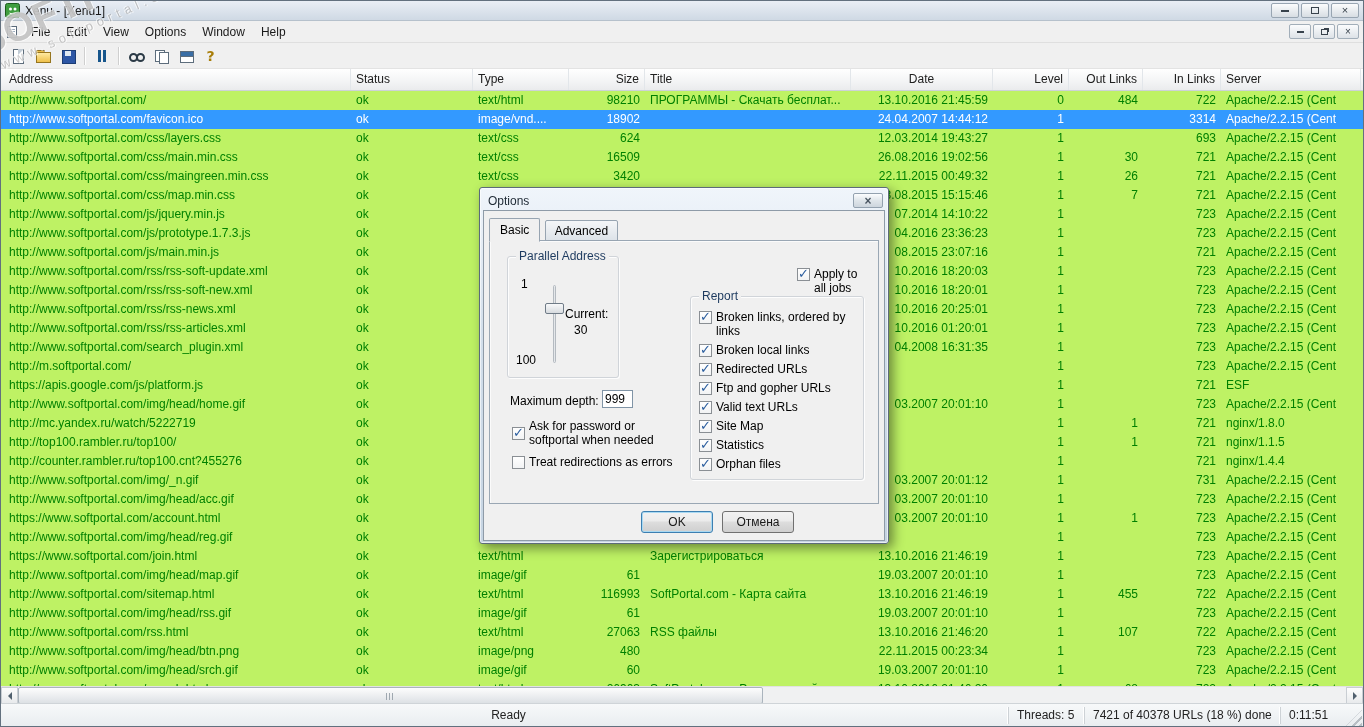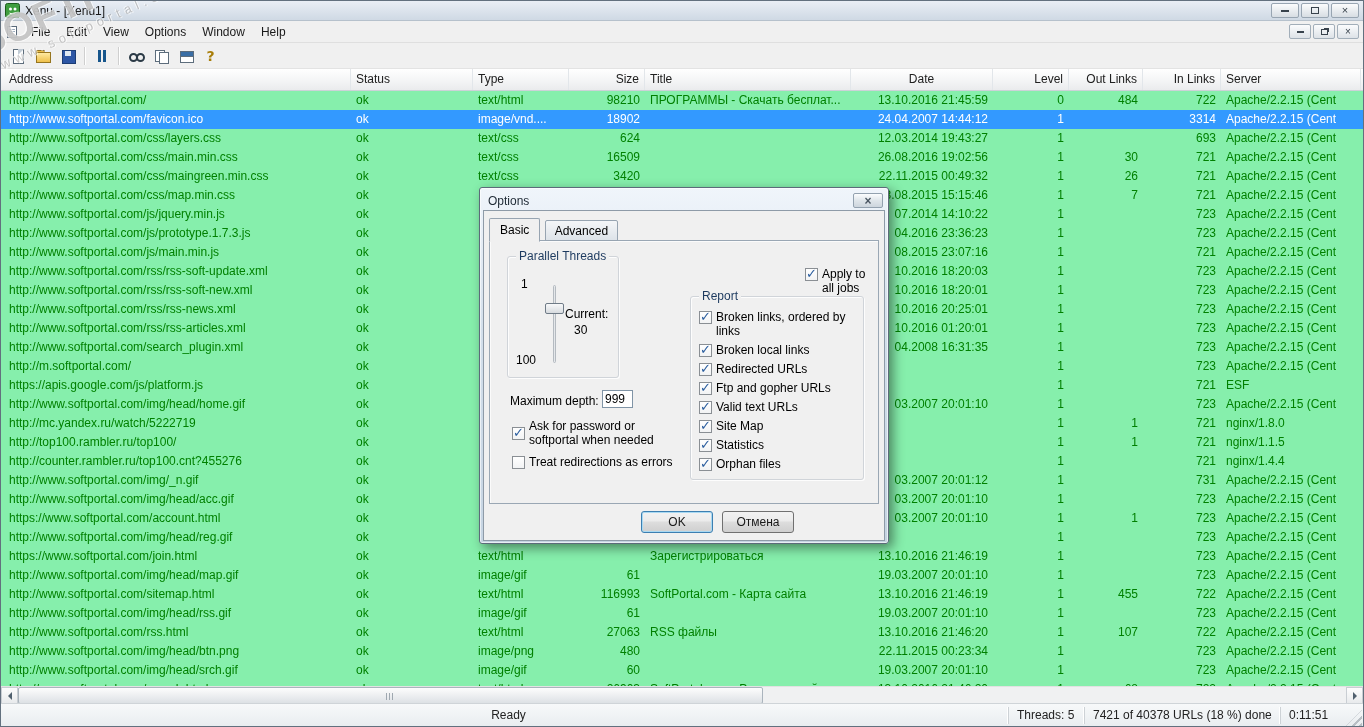--- a/index.html
+++ b/index.html
@@ -52,21 +52,21 @@
   .i-report::before{ content:""; position:absolute; left:2px; top:3px; width:12px; height:10px; background:#fff; border:1px solid #5d6d7c; }
   .i-report::after { content:""; position:absolute; left:2px; top:3px; width:12px; height:4px; background:#3a6ea5; border:1px solid #5d6d7c; }
   .i-help::before{ content:"?"; position:absolute; left:4px; top:0; font:bold 14px "DejaVu Sans",sans-serif; color:#a87d08; }
 
   
   .lv-header { position:absolute; left:0; top:68px; right:0; height:22px; white-space:nowrap; overflow:hidden;
                background:linear-gradient(#ffffff,#f3f4f5 60%,#eaebed); border-bottom:1px solid #cdd2d8; }
   .hcell { display:inline-block; height:22px; line-height:21px; padding:0 5px; border-right:1px solid #e2e6ea;
            color:#202020; overflow:hidden; vertical-align:top; }
   .hcell:first-child { padding-left:8px; }
-  .lv-body { position:absolute; left:0; top:90px; right:0; height:597px; background:#86efac; overflow:hidden; }
+  .lv-body { position:absolute; left:0; top:90px; right:0; height:597px; background:#bef264; overflow:hidden; }
   .lv-row { height:19px; line-height:19px; color:#008000; white-space:nowrap; }
   .lv-row.selected { background:#3399ff; color:#ffffff; }
   .cell { display:inline-block; height:19px; padding:0 5px; overflow:hidden; white-space:nowrap; vertical-align:top; }
   .lv-row .cell:first-child { padding-left:8px; }
 
   
   .watermark { position:absolute; left:6px; top:16px; z-index:40; pointer-events:none;
                transform:rotate(-24deg); transform-origin:0 90px;
                color:rgba(125,125,125,0.42);
                text-shadow:1px 1px 0 rgba(255,255,255,0.7), -1px -1px 0 rgba(255,255,255,0.7); }
@@ -124,21 +124,21 @@
               border:1px solid #b4bac0; border-radius:2px; }
   .sl-thumb { position:absolute; left:-9px; top:17px; width:19px; height:11px; border-radius:2px;
               background:linear-gradient(#f8f9fa,#d7dbdf); border:1px solid #6f7b87; }
   .sl-cur-label { position:absolute; left:57px; top:50px; }
   .sl-cur-value { position:absolute; left:66px; top:66px; }
   .cb { flex:0 0 13px; width:13px; height:13px; border:1px solid #8a8f94; background:linear-gradient(#ffffff,#f2f3f4);
         display:inline-block; position:relative; margin-top:1px; }
   .cb.checked::after { content:"\2713"; position:absolute; left:0px; top:-3px; font:bold 13px "DejaVu Sans",sans-serif; color:#2a5d9e; }
   .cb-row { display:flex; align-items:flex-start; margin-bottom:5px; cursor:default; }
   .cb-label { margin-left:4px; line-height:14px; }
-  .apply-cb { position:absolute; left:315px; top:26px; width:72px; }
+  .apply-cb { position:absolute; left:307px; top:26px; width:72px; }
   .report-group { left:200px; top:55px; width:174px; height:184px; }
   .report-options { position:absolute; left:8px; top:13px; }
   .depth-label { position:absolute; left:20px; top:153px; }
   .depth-input { position:absolute; left:112px; top:149px; width:31px; height:18px; border:1px solid #8094a6;
                  font:12px "Liberation Sans","DejaVu Sans",sans-serif; padding:0 2px; background:#fff; }
   .pwd-cb { position:absolute; left:22px; top:178px; width:178px; align-items:center; }
   .pwd-cb .cb-label { width:157px; }
   .redir-cb { position:absolute; left:22px; top:214px; }
   .btn { position:absolute; top:300px; width:72px; height:22px; border:1px solid #707070; border-radius:3px;
          background:linear-gradient(#f2f2f2 0%,#ebebeb 45%,#dddddd 50%,#cfcfcf 100%);
@@ -285,21 +285,21 @@
       <span class="dlg-close">×</span>
     </div>
     <div class="dlg-client">
       <div class="tabs">
         <span class="tab active">Basic</span>
         <span class="tab">Advanced</span>
       </div>
       <div class="tab-panel">
 
         <div class="group threads-group">
-          <span class="group-label">Parallel Threads</span>
+          <span class="group-label">Parallel Address</span>
           <span class="sl-min">1</span>
           <div class="sl-track">
             <div class="sl-thumb"></div>
           </div>
           <span class="sl-cur-label">Current:</span>
           <span class="sl-cur-value">30</span>
           <span class="sl-max">100</span>
         </div>
 
         <label class="cb-row apply-cb">

